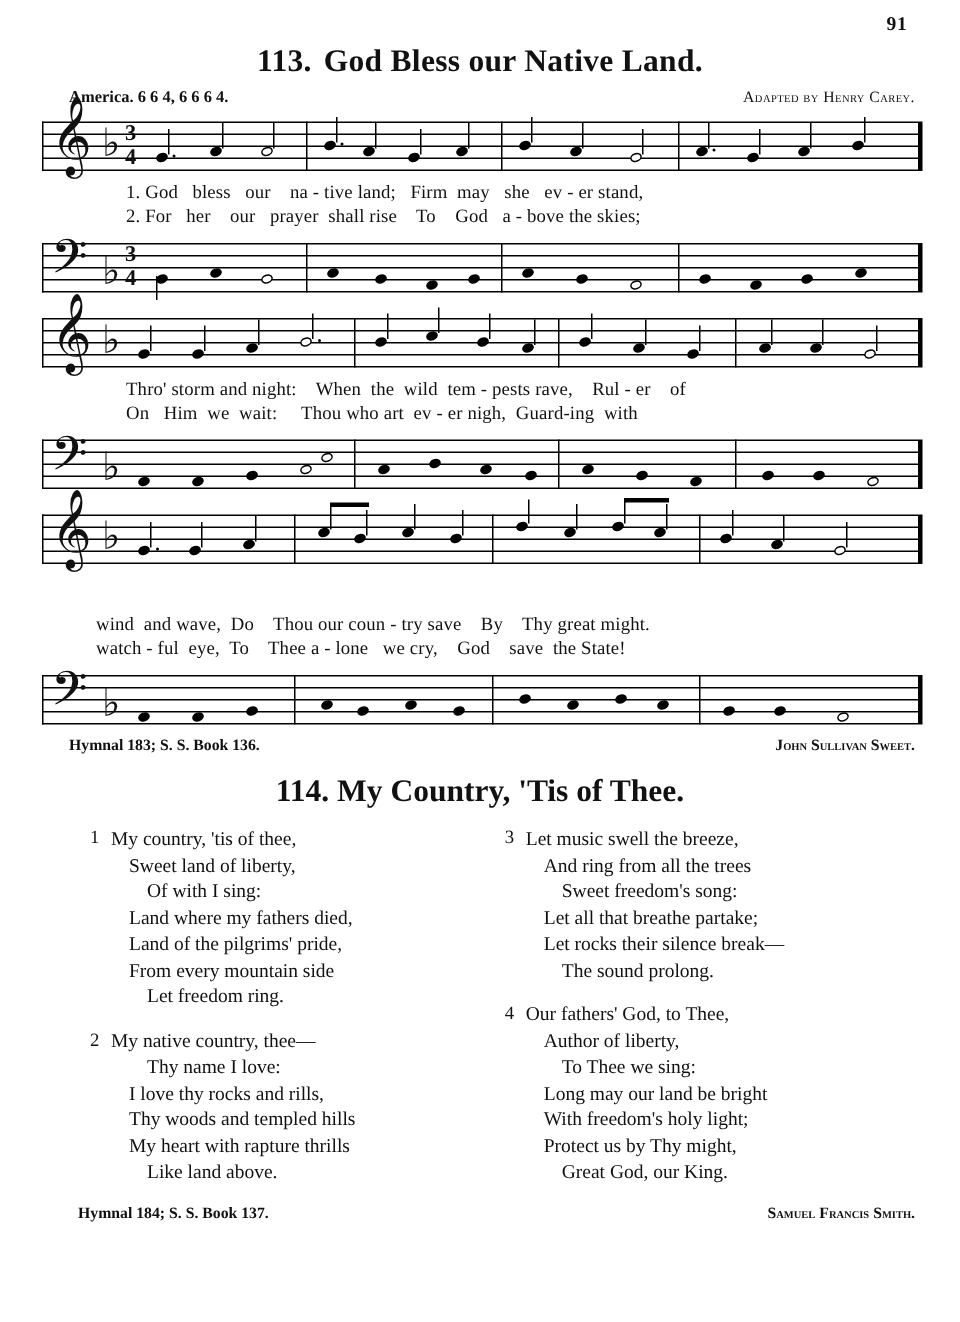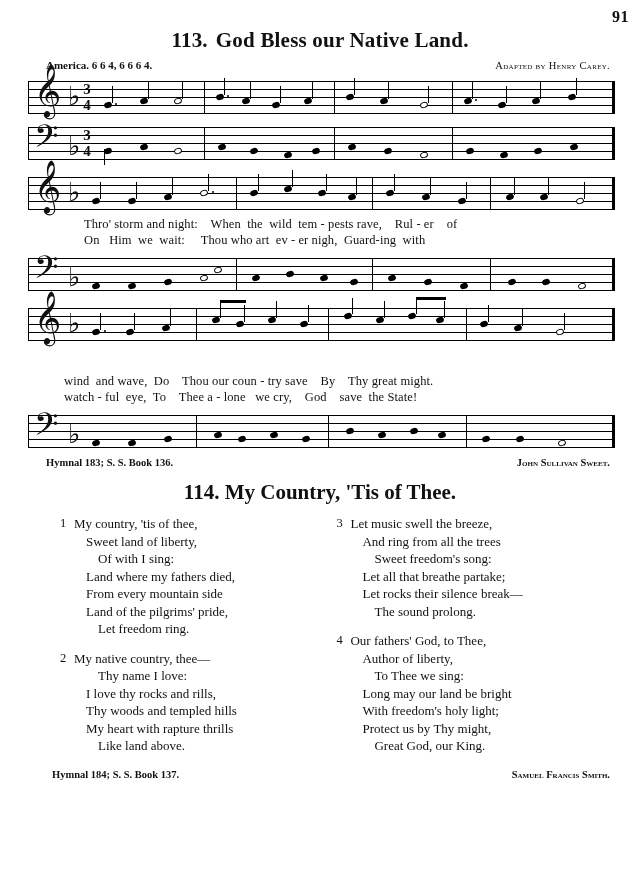--- a/index.html
+++ b/index.html
@@ -18,22 +18,22 @@
   .page {
     position: relative;
     width: 640px;
     height: 881px;
     box-sizing: border-box;
     padding: 10px 24px 8px 24px;
   }
   .page-number {
     position: absolute;
     top: 8px;
-    right: 11px;
-    font-size: 16px;
+    right: 35px;
+    font-size: 13px;
     font-weight: bold;
     letter-spacing: 0.5px;
   }
   .hymn-title {
     text-align: center;
     font-size: 21px;
     font-weight: bold;
     margin: 18px 0 2px 0;
     letter-spacing: 0.2px;
   }
@@ -285,20 +285,24 @@
       <div class="flagdot" style="left:447px; top:26px;"></div>
       <div class="notehead" style="left:470px; top:29px;"></div>
       <div class="stem" style="left:478px; top:13px; height:17px;"></div>
       <div class="notehead" style="left:504px; top:25px;"></div>
       <div class="stem" style="left:512px; top:9px; height:17px;"></div>
       <div class="notehead" style="left:540px; top:21px;"></div>
       <div class="stem" style="left:548px; top:5px; height:17px;"></div>
       <div class="barline end" style="left:584px;"></div>
     </div>
 
+    <div class="lyric-block">
+      <div class="lyric-line" style="padding-left:60px;">1. God   bless   our    na - tive land;   Firm  may   she   ev - er stand,</div>
+      <div class="lyric-line" style="padding-left:60px;">2. For   her    our   prayer  shall rise    To    God   a - bove the skies;</div>
+    </div>
 
     <div class="staff lower">
       <div class="line l1"></div>
       <div class="line l2"></div>
       <div class="line l3"></div>
       <div class="line l4"></div>
       <div class="line l5"></div>
       <div class="barline" style="left:0px;"></div>
       <div class="clef bass">𝄢</div>
       <div class="keysig" style="left:40px; top:14px;">♭</div>
@@ -512,22 +516,22 @@
 
   <div class="verses">
     <div class="col">
 
       <div class="verse">
         <span class="vnum">1</span>
         <div class="vline">My country, 'tis of thee,</div>
         <div class="vline i1">Sweet land of liberty,</div>
         <div class="vline i2">Of with I sing:</div>
         <div class="vline i1">Land where my fathers died,</div>
+        <div class="vline i1">Land of the pilgrims' pride,</div>
         <div class="vline i1">From every mountain side</div>
-        <div class="vline i1">Land of the pilgrims' pride,</div>
         <div class="vline i2">Let freedom ring.</div>
       </div>
 
       <div class="verse">
         <span class="vnum">2</span>
         <div class="vline">My native country, thee—</div>
         <div class="vline i2">Thy name I love:</div>
         <div class="vline i1">I love thy rocks and rills,</div>
         <div class="vline i1">Thy woods and templed hills</div>
         <div class="vline i1">My heart with rapture thrills</div>

